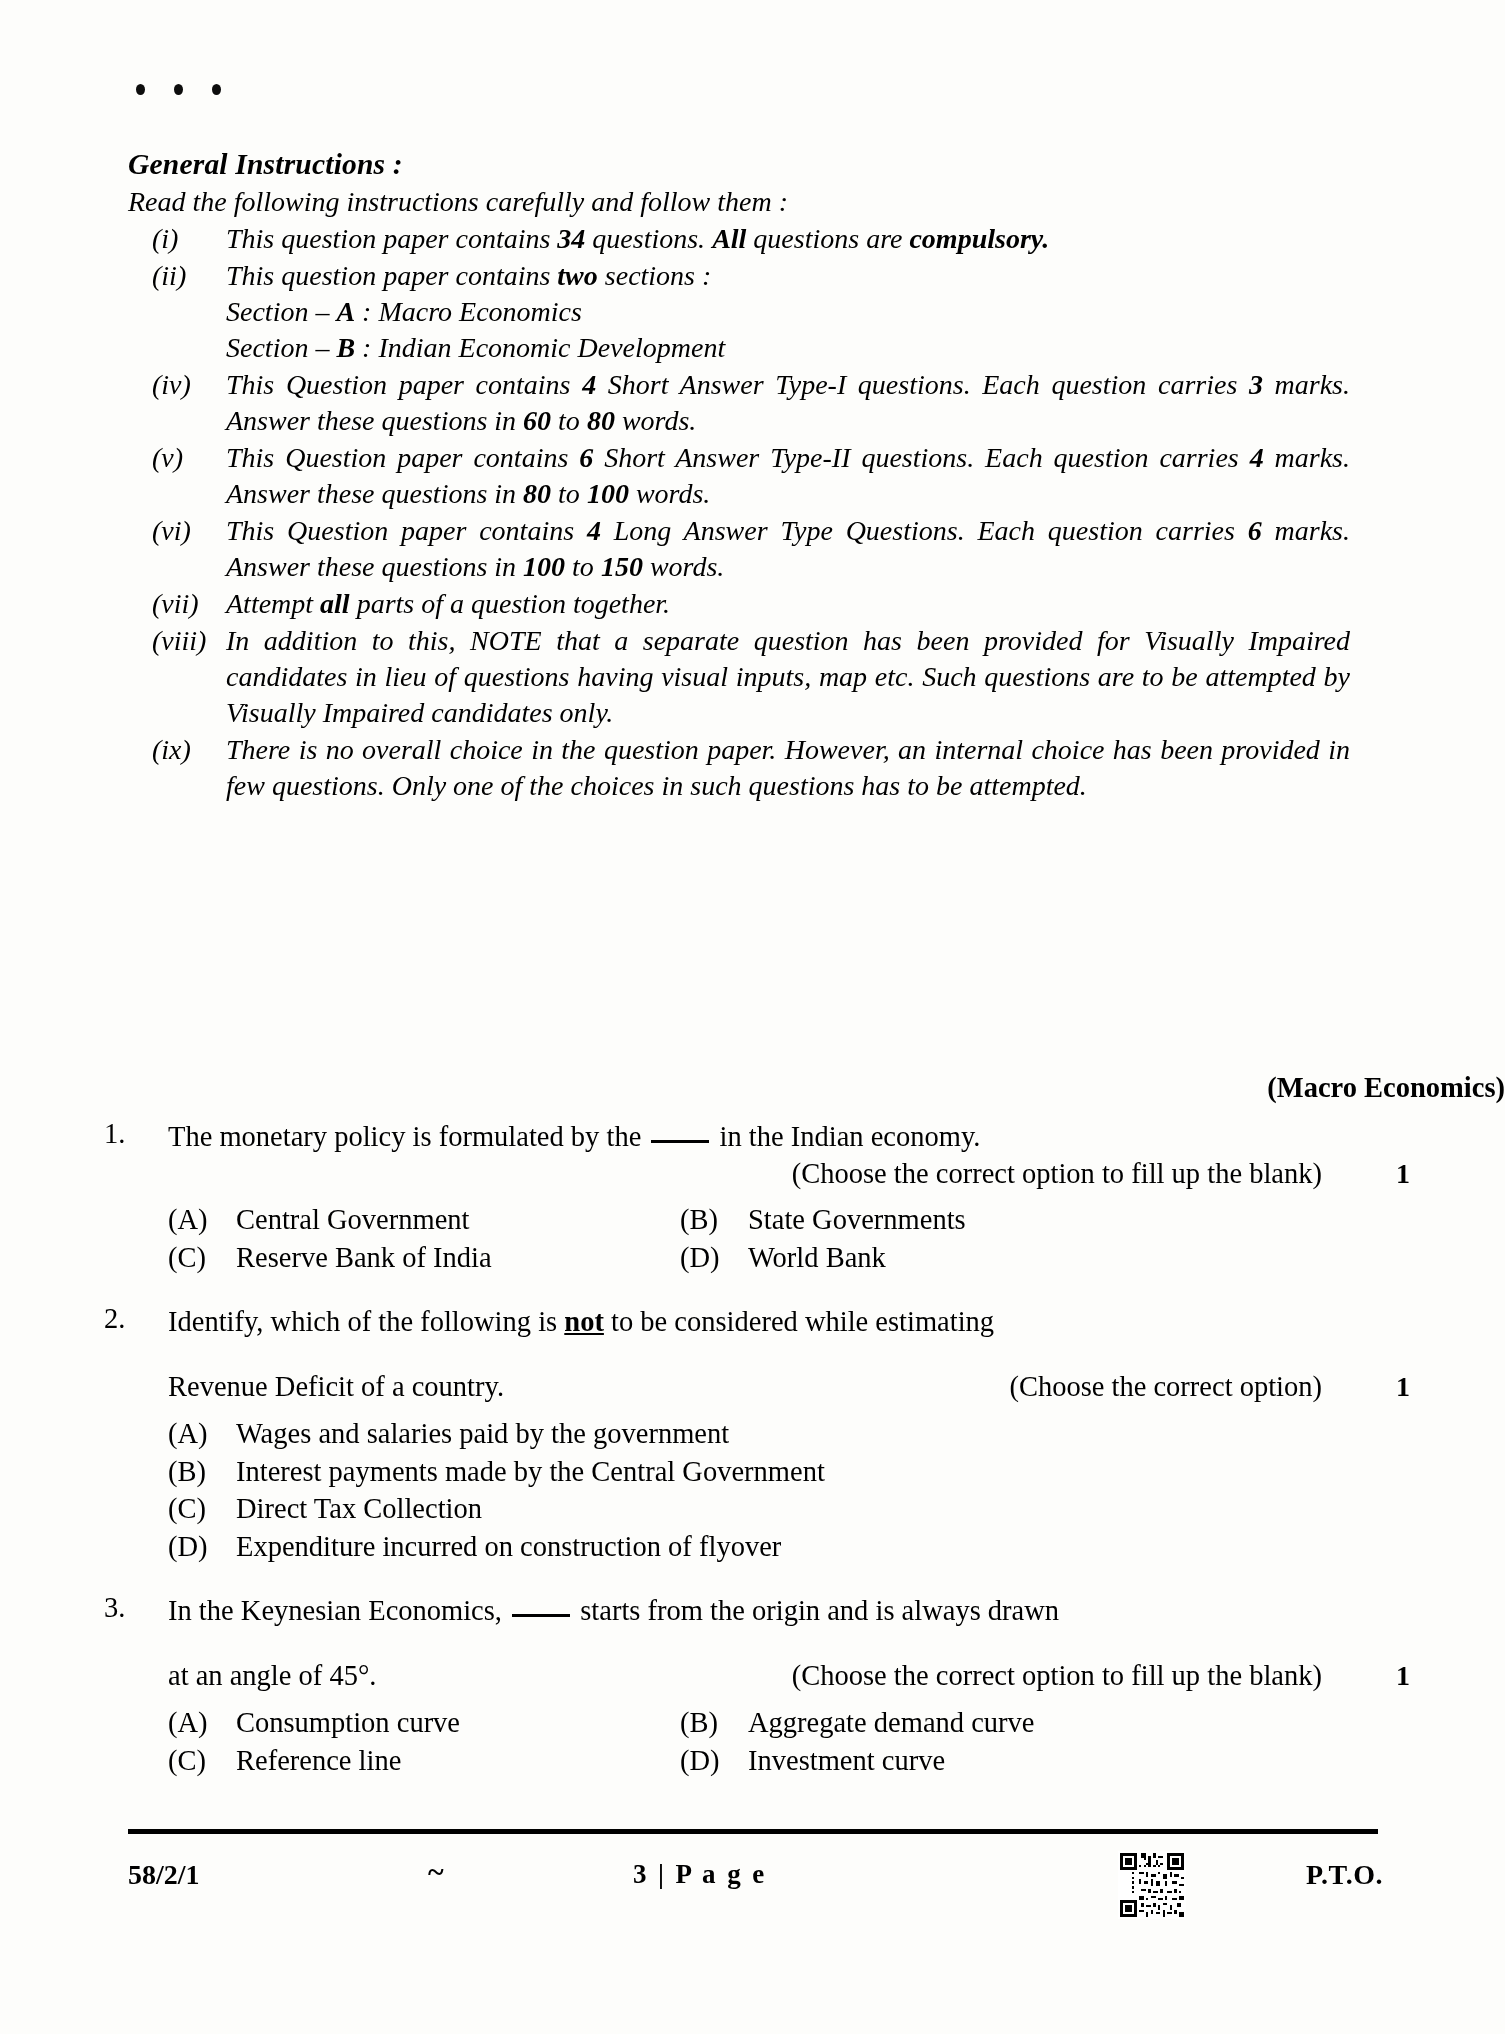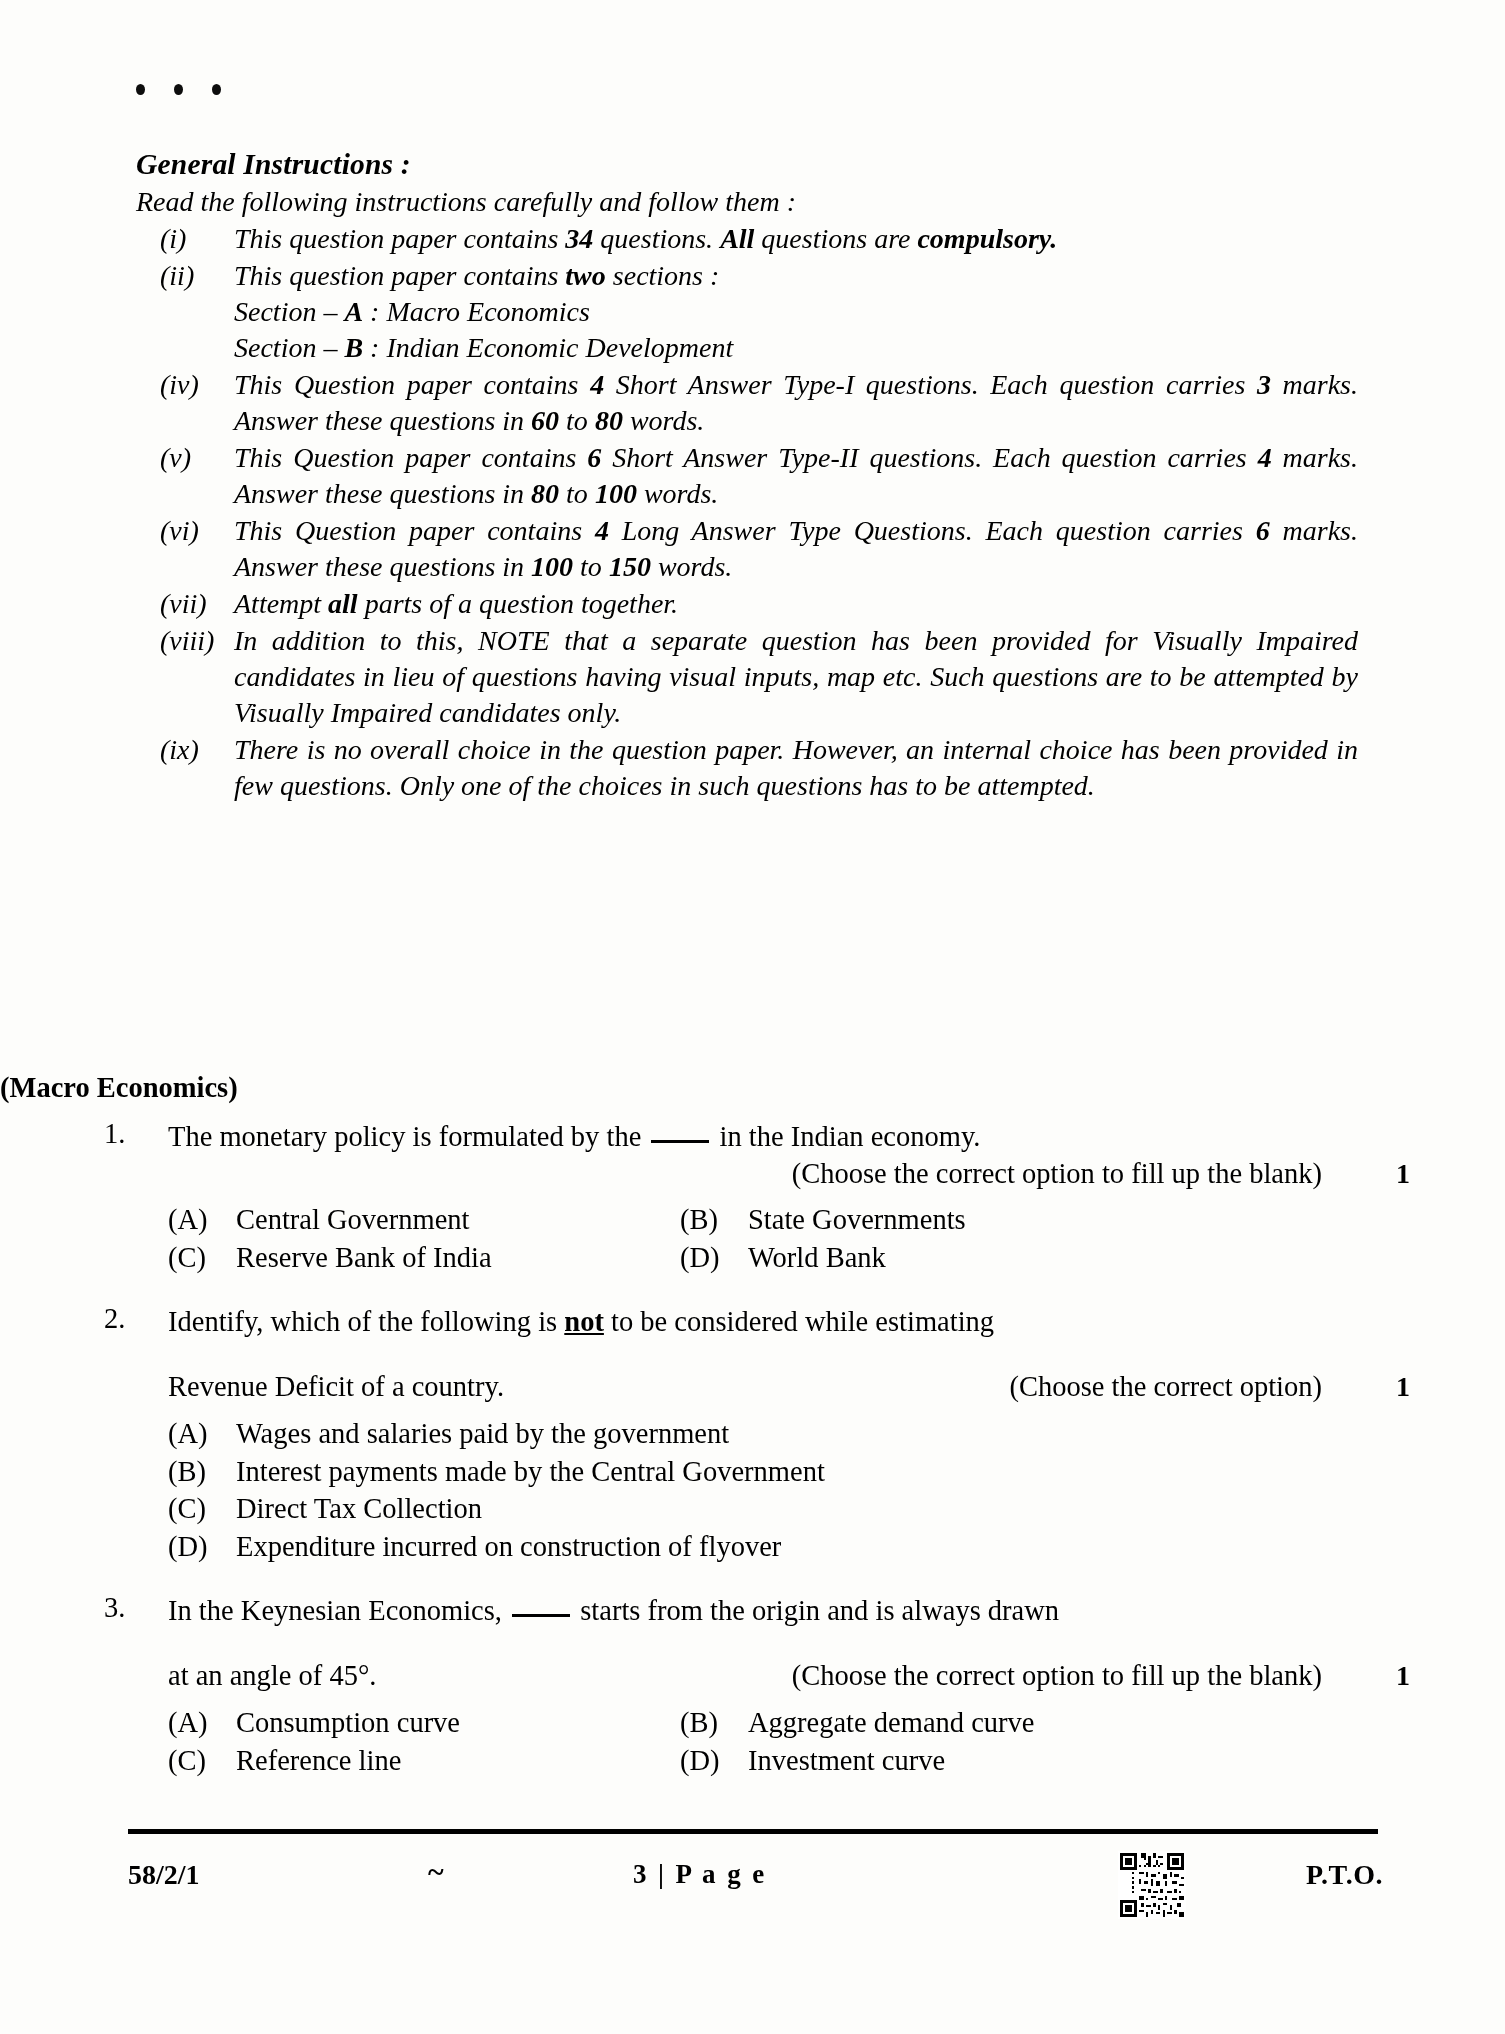--- a/index.html
+++ b/index.html
@@ -35,21 +35,21 @@
   .dots .dot {
     width: 9px;
     height: 11px;
     background: #0d0d0d;
     border-radius: 50%;
   }
 
   
   .instructions {
     position: absolute;
-    left: 136px;
+    left: 128px;
     top: 148px;
     width: 1222px;
   }
   .gi-title {
     font-style: italic;
     font-weight: bold;
     font-size: 29.5px;
     letter-spacing: .2px;
     margin-bottom: 5px;
   }
@@ -97,21 +97,21 @@
     text-align: center;
     font-weight: bold;
     font-size: 28.5px;
     letter-spacing: .4px;
   }
   .section-sub {
     position: absolute;
     left: 0;
     right: 0;
     top: 1072px;
-    text-align: left;
+    text-align: right;
     font-weight: bold;
     font-size: 28.5px;
   }
 
   
   .questions {
     position: absolute;
     left: 100px;
     top: 1118px;
     width: 1310px;

